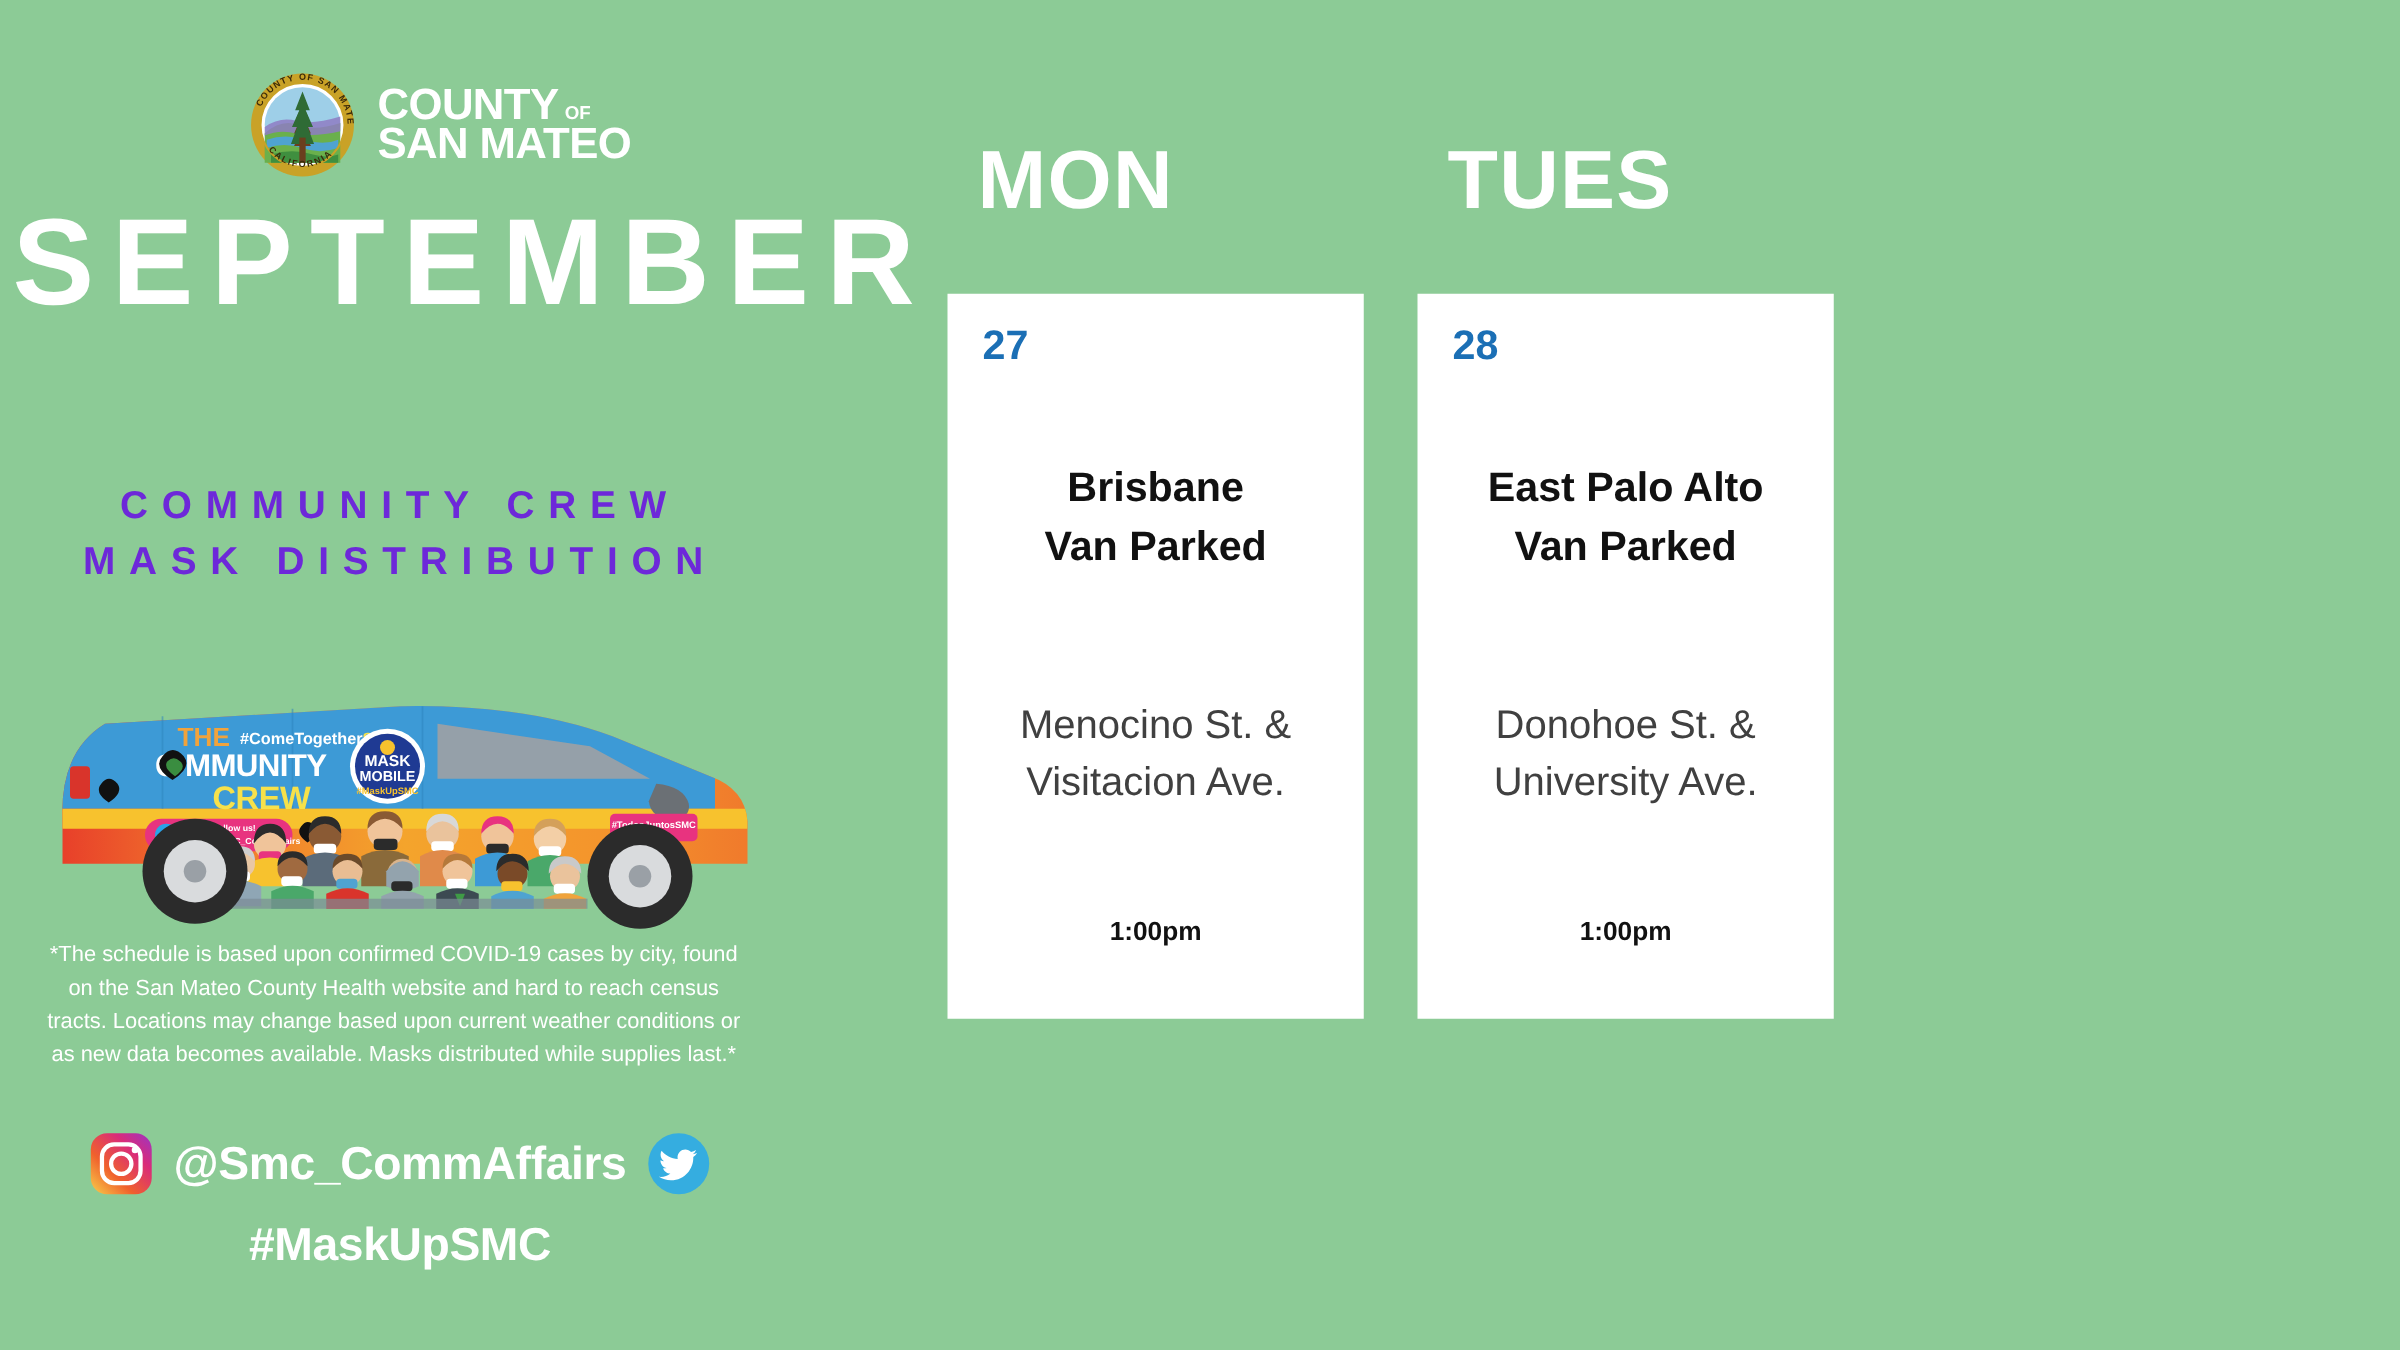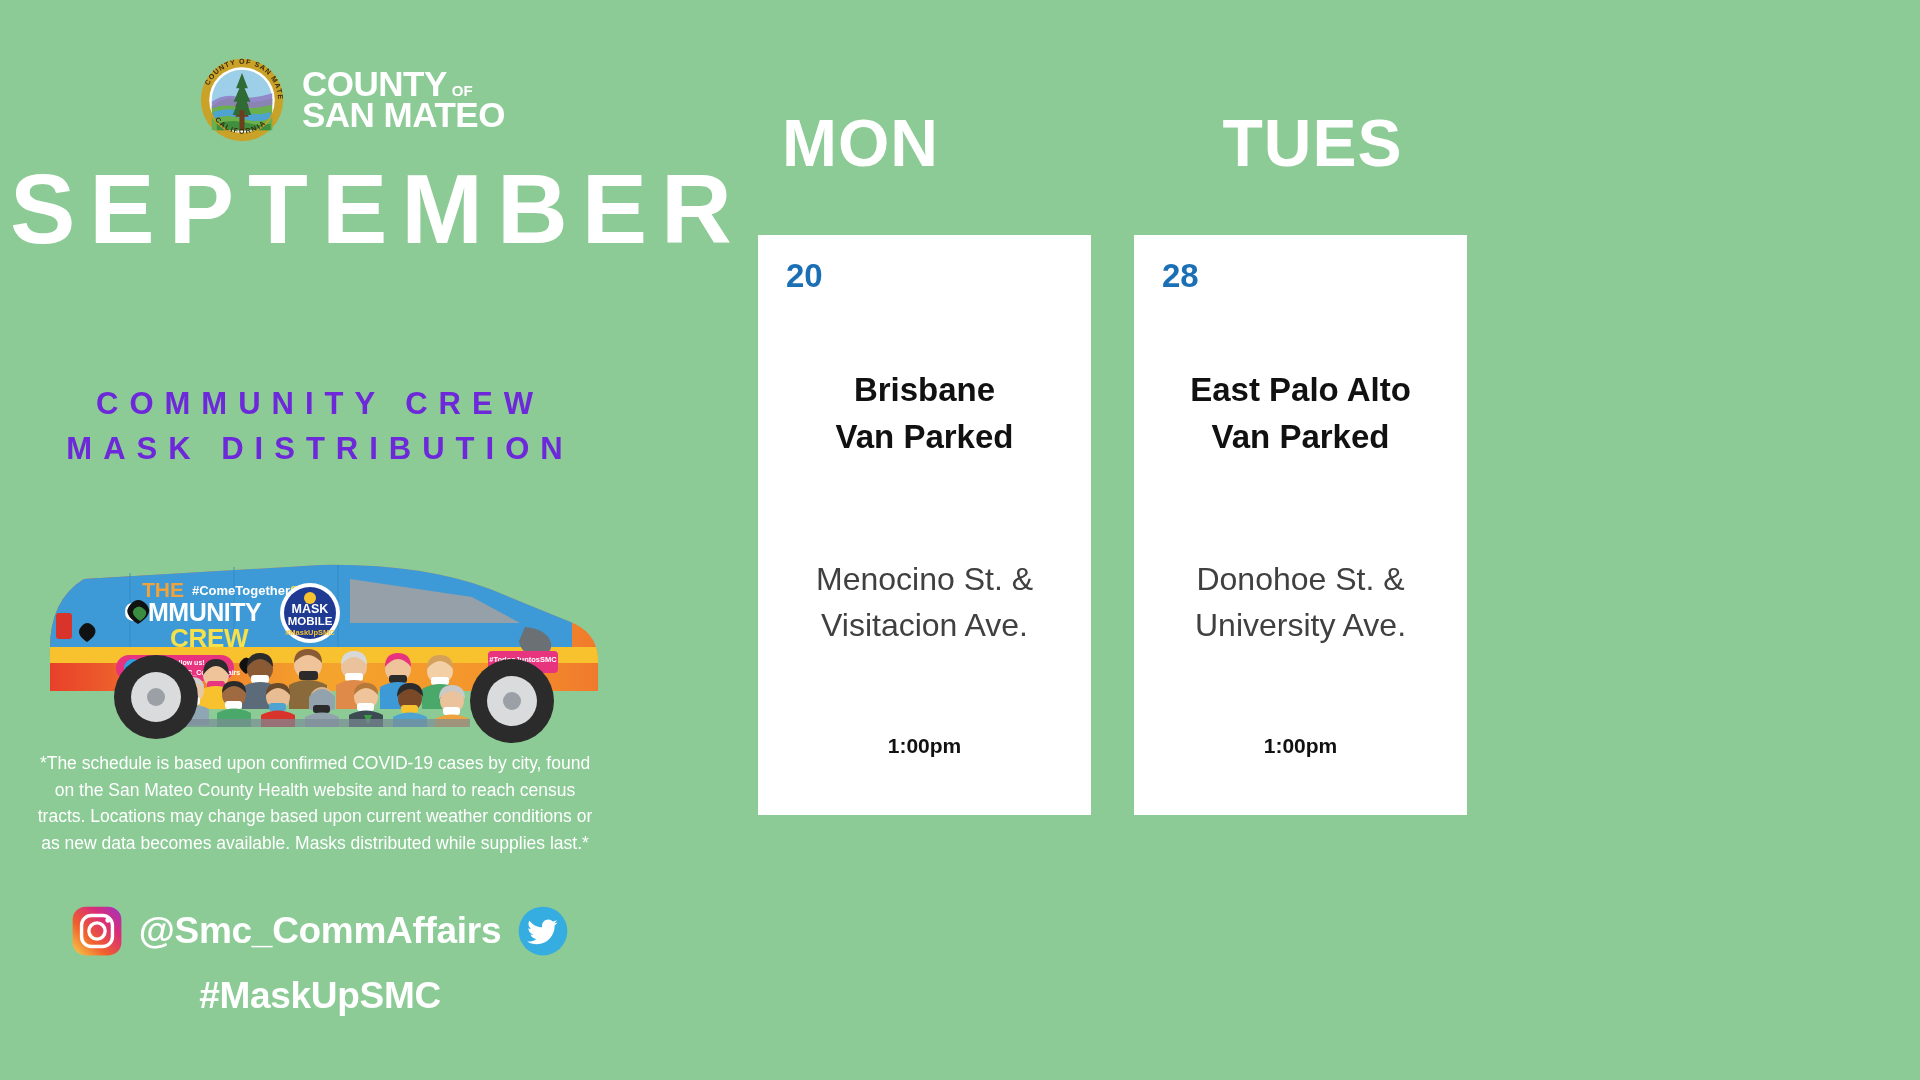--- a/index.html
+++ b/index.html
@@ -111,21 +111,21 @@
   .day-header {
     position: absolute; top: 110px; left: 0; width: 333px;
     text-align: center;
     color: #ffffff;
     font-size: 66px;
     font-weight: bold;
     letter-spacing: 1px;
     line-height: 1;
   }
   .day-header.offset-thu { text-align: left; padding-left: 66px; }
-  .day-header.offset-tues { text-align: center; padding-left: 24px; }
+  .day-header.offset-tues { text-align: left; padding-left: 24px; }
   .day-header.offset-mon { text-align: left; padding-left: 24px; }
 
   .day-card {
     position: absolute;
     top: 235px; left: 0;
     width: 333px; height: 580px;
     background: #ffffff;
   }
   .card-date {
     position: absolute; left: 28px; top: 24px;
@@ -387,21 +387,21 @@
     </svg>
   </div>
   <div id="hashtag-line">#MaskUpSMC</div>
 </div>
 
 <div id="schedule">
 
   <div class="day-column col-0">
     <div class="day-header offset-mon">MON</div>
     <div class="day-card">
-      <div class="card-date">20</div>
+      <div class="card-date">27</div>
       <div class="card-location">Brisbane<br>Van Parked</div>
       <div class="card-address">Menocino St. &amp;<br>Visitacion Ave.</div>
       <div class="card-time">1:00pm</div>
     </div>
   </div>
 
   <div class="day-column col-1">
     <div class="day-header offset-tues">TUES</div>
     <div class="day-card">
       <div class="card-date">28</div>

